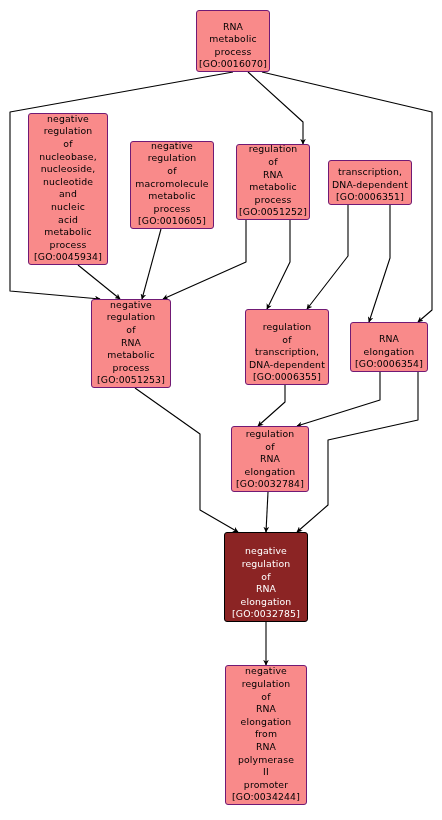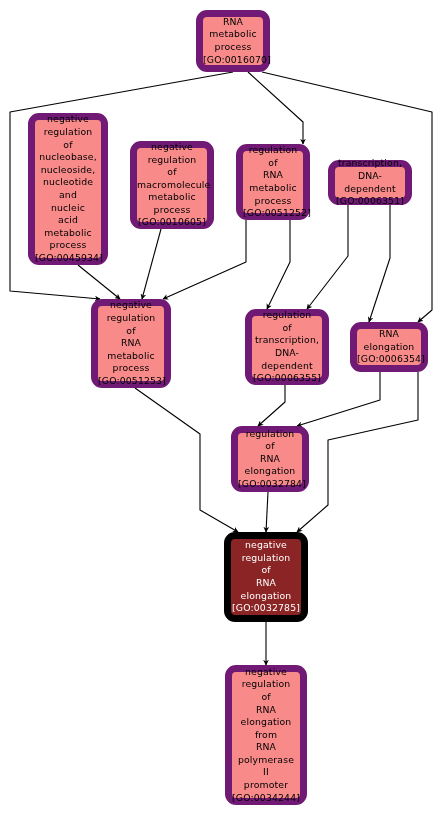--- a/index.html
+++ b/index.html
@@ -18,26 +18,26 @@
   #edges {
     position: absolute;
     left: 0;
     top: 0;
     width: 442px;
     height: 820px;
   }
   .node {
     position: absolute;
     box-sizing: border-box;
-    border: 7px solid #701a75;
-    border-radius: 11px;
+    border: 1px solid #701a75;
+    border-radius: 3px;
     background: #f98a8a;
     color: #000000;
     display: flex;
-    align-items: center;
+    align-items: flex-end;
     justify-content: center;
     text-align: center;
     font-size: 9.3px;
     line-height: 12.6px;
     letter-spacing: 0.15px;
     z-index: 5;
   }
   .node.highlight {
     background: #8b2424;
     color: #ffffff;

